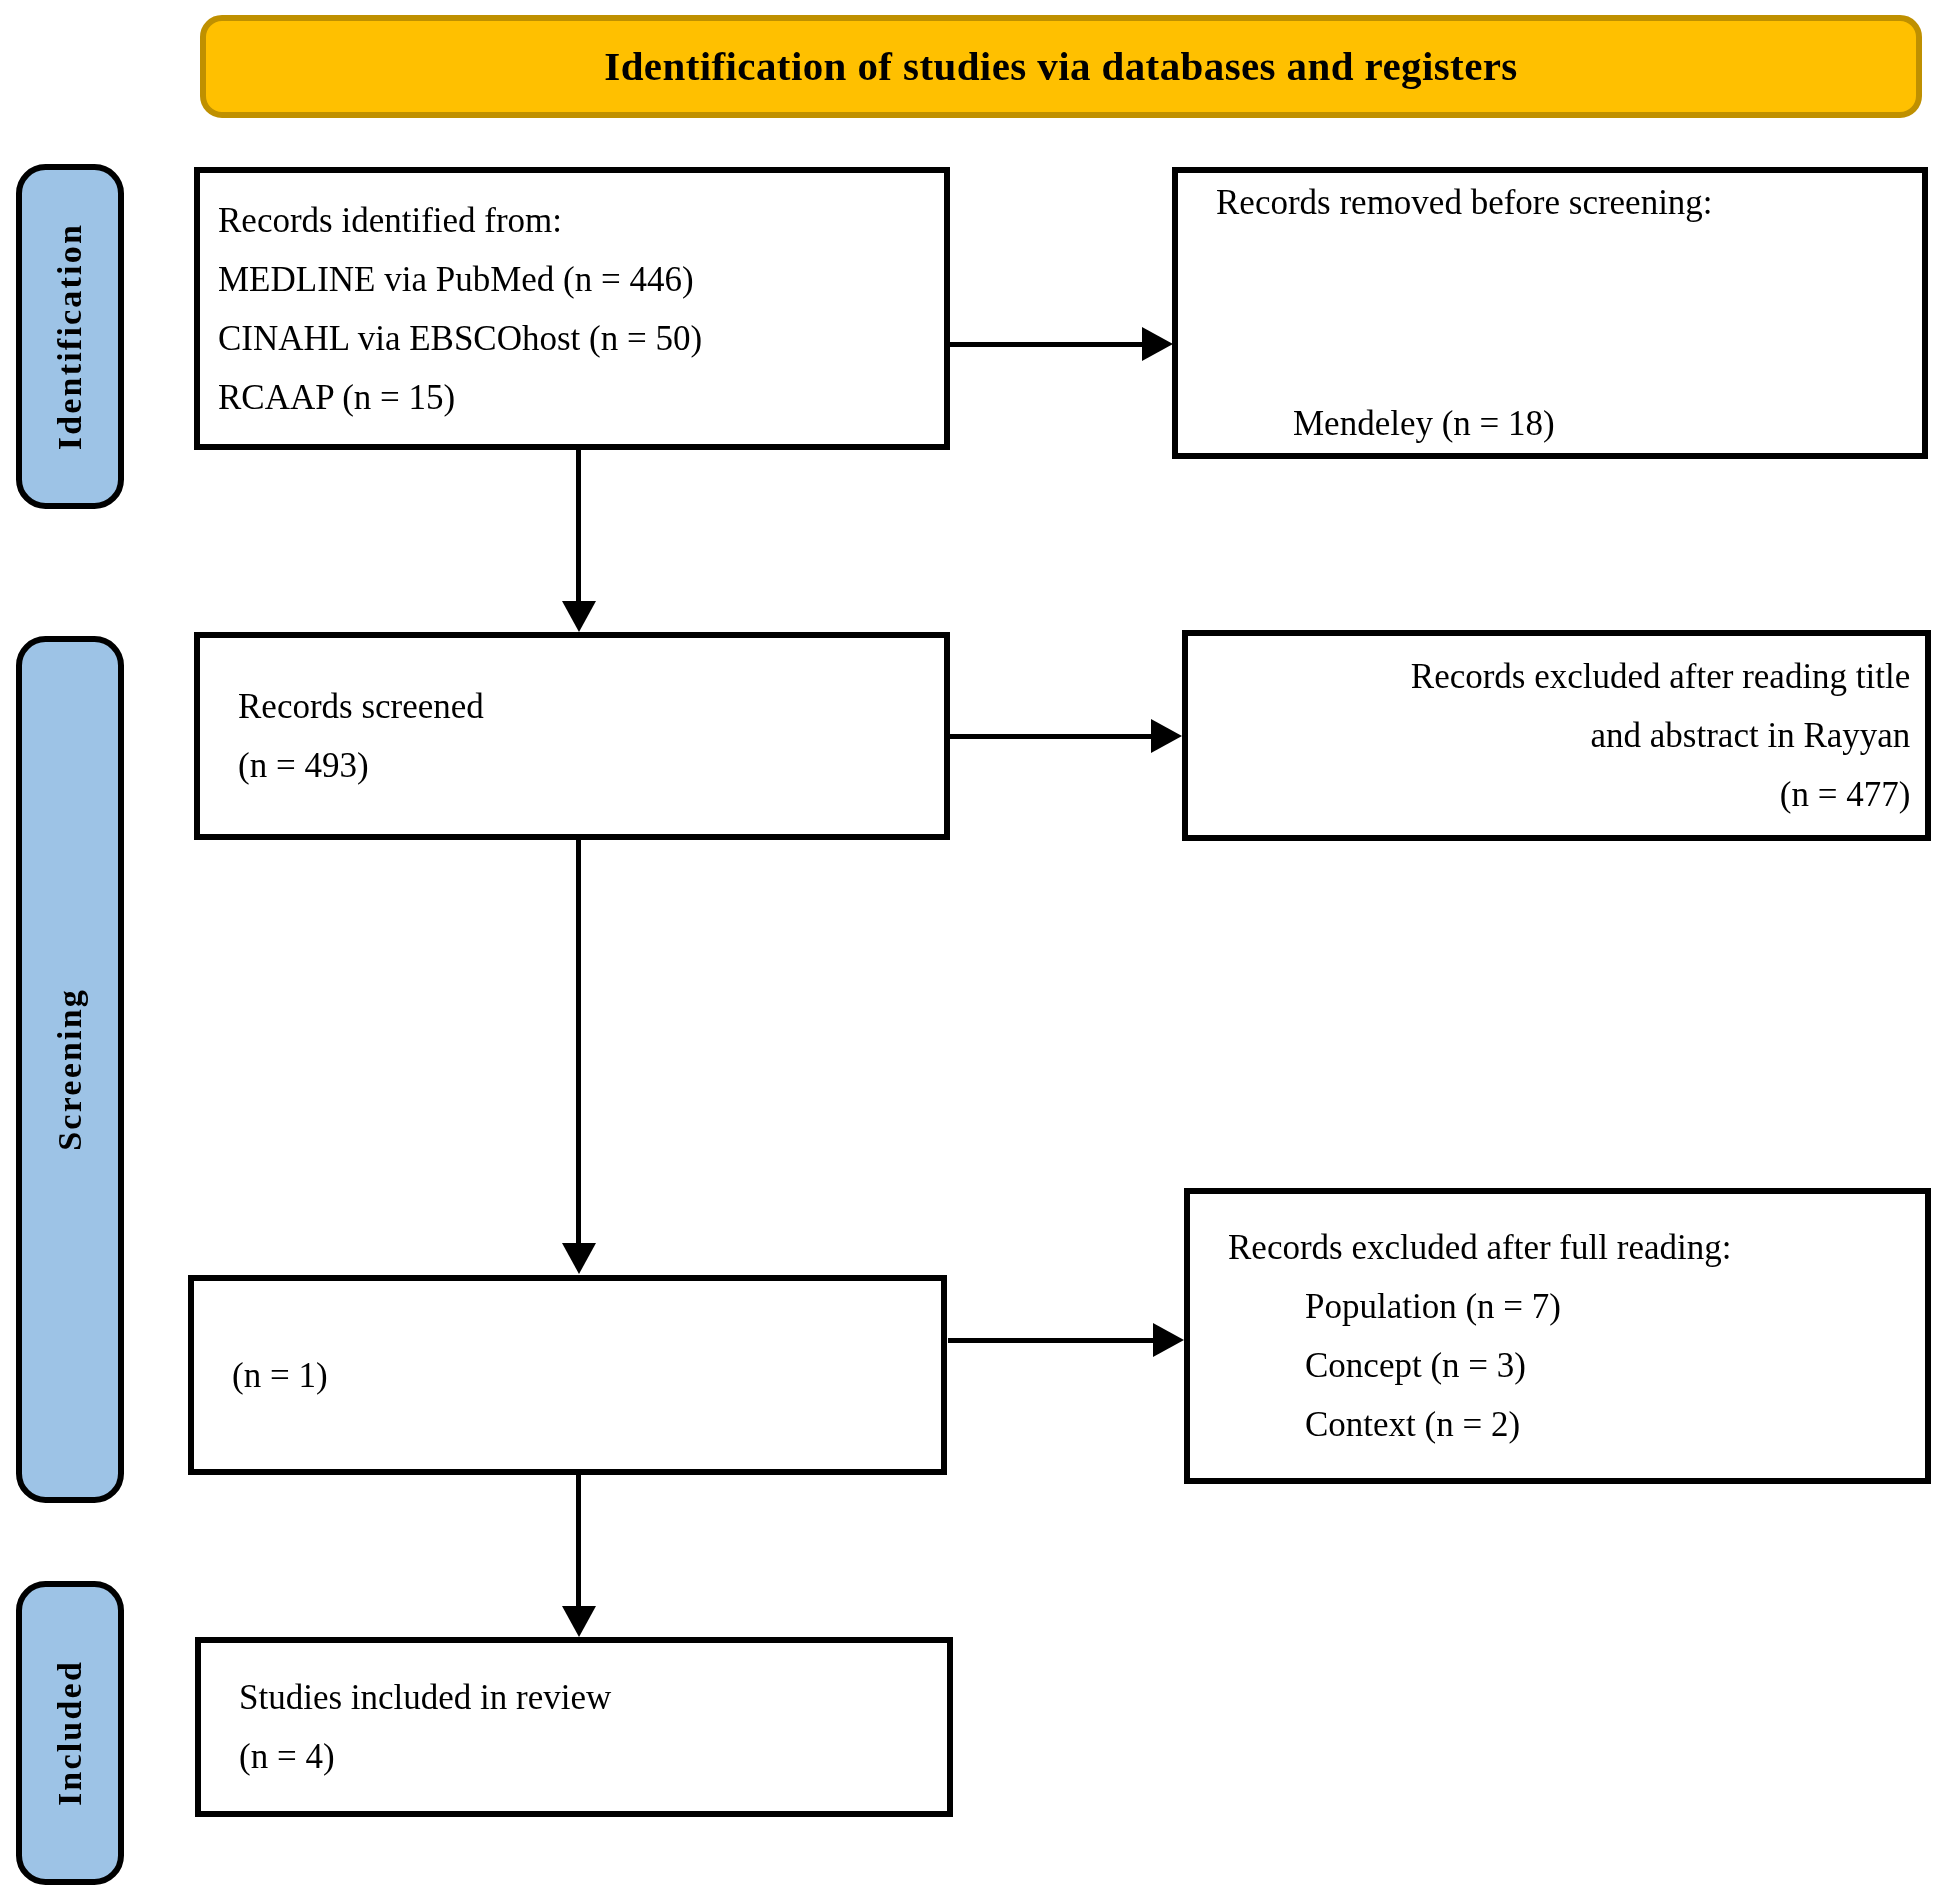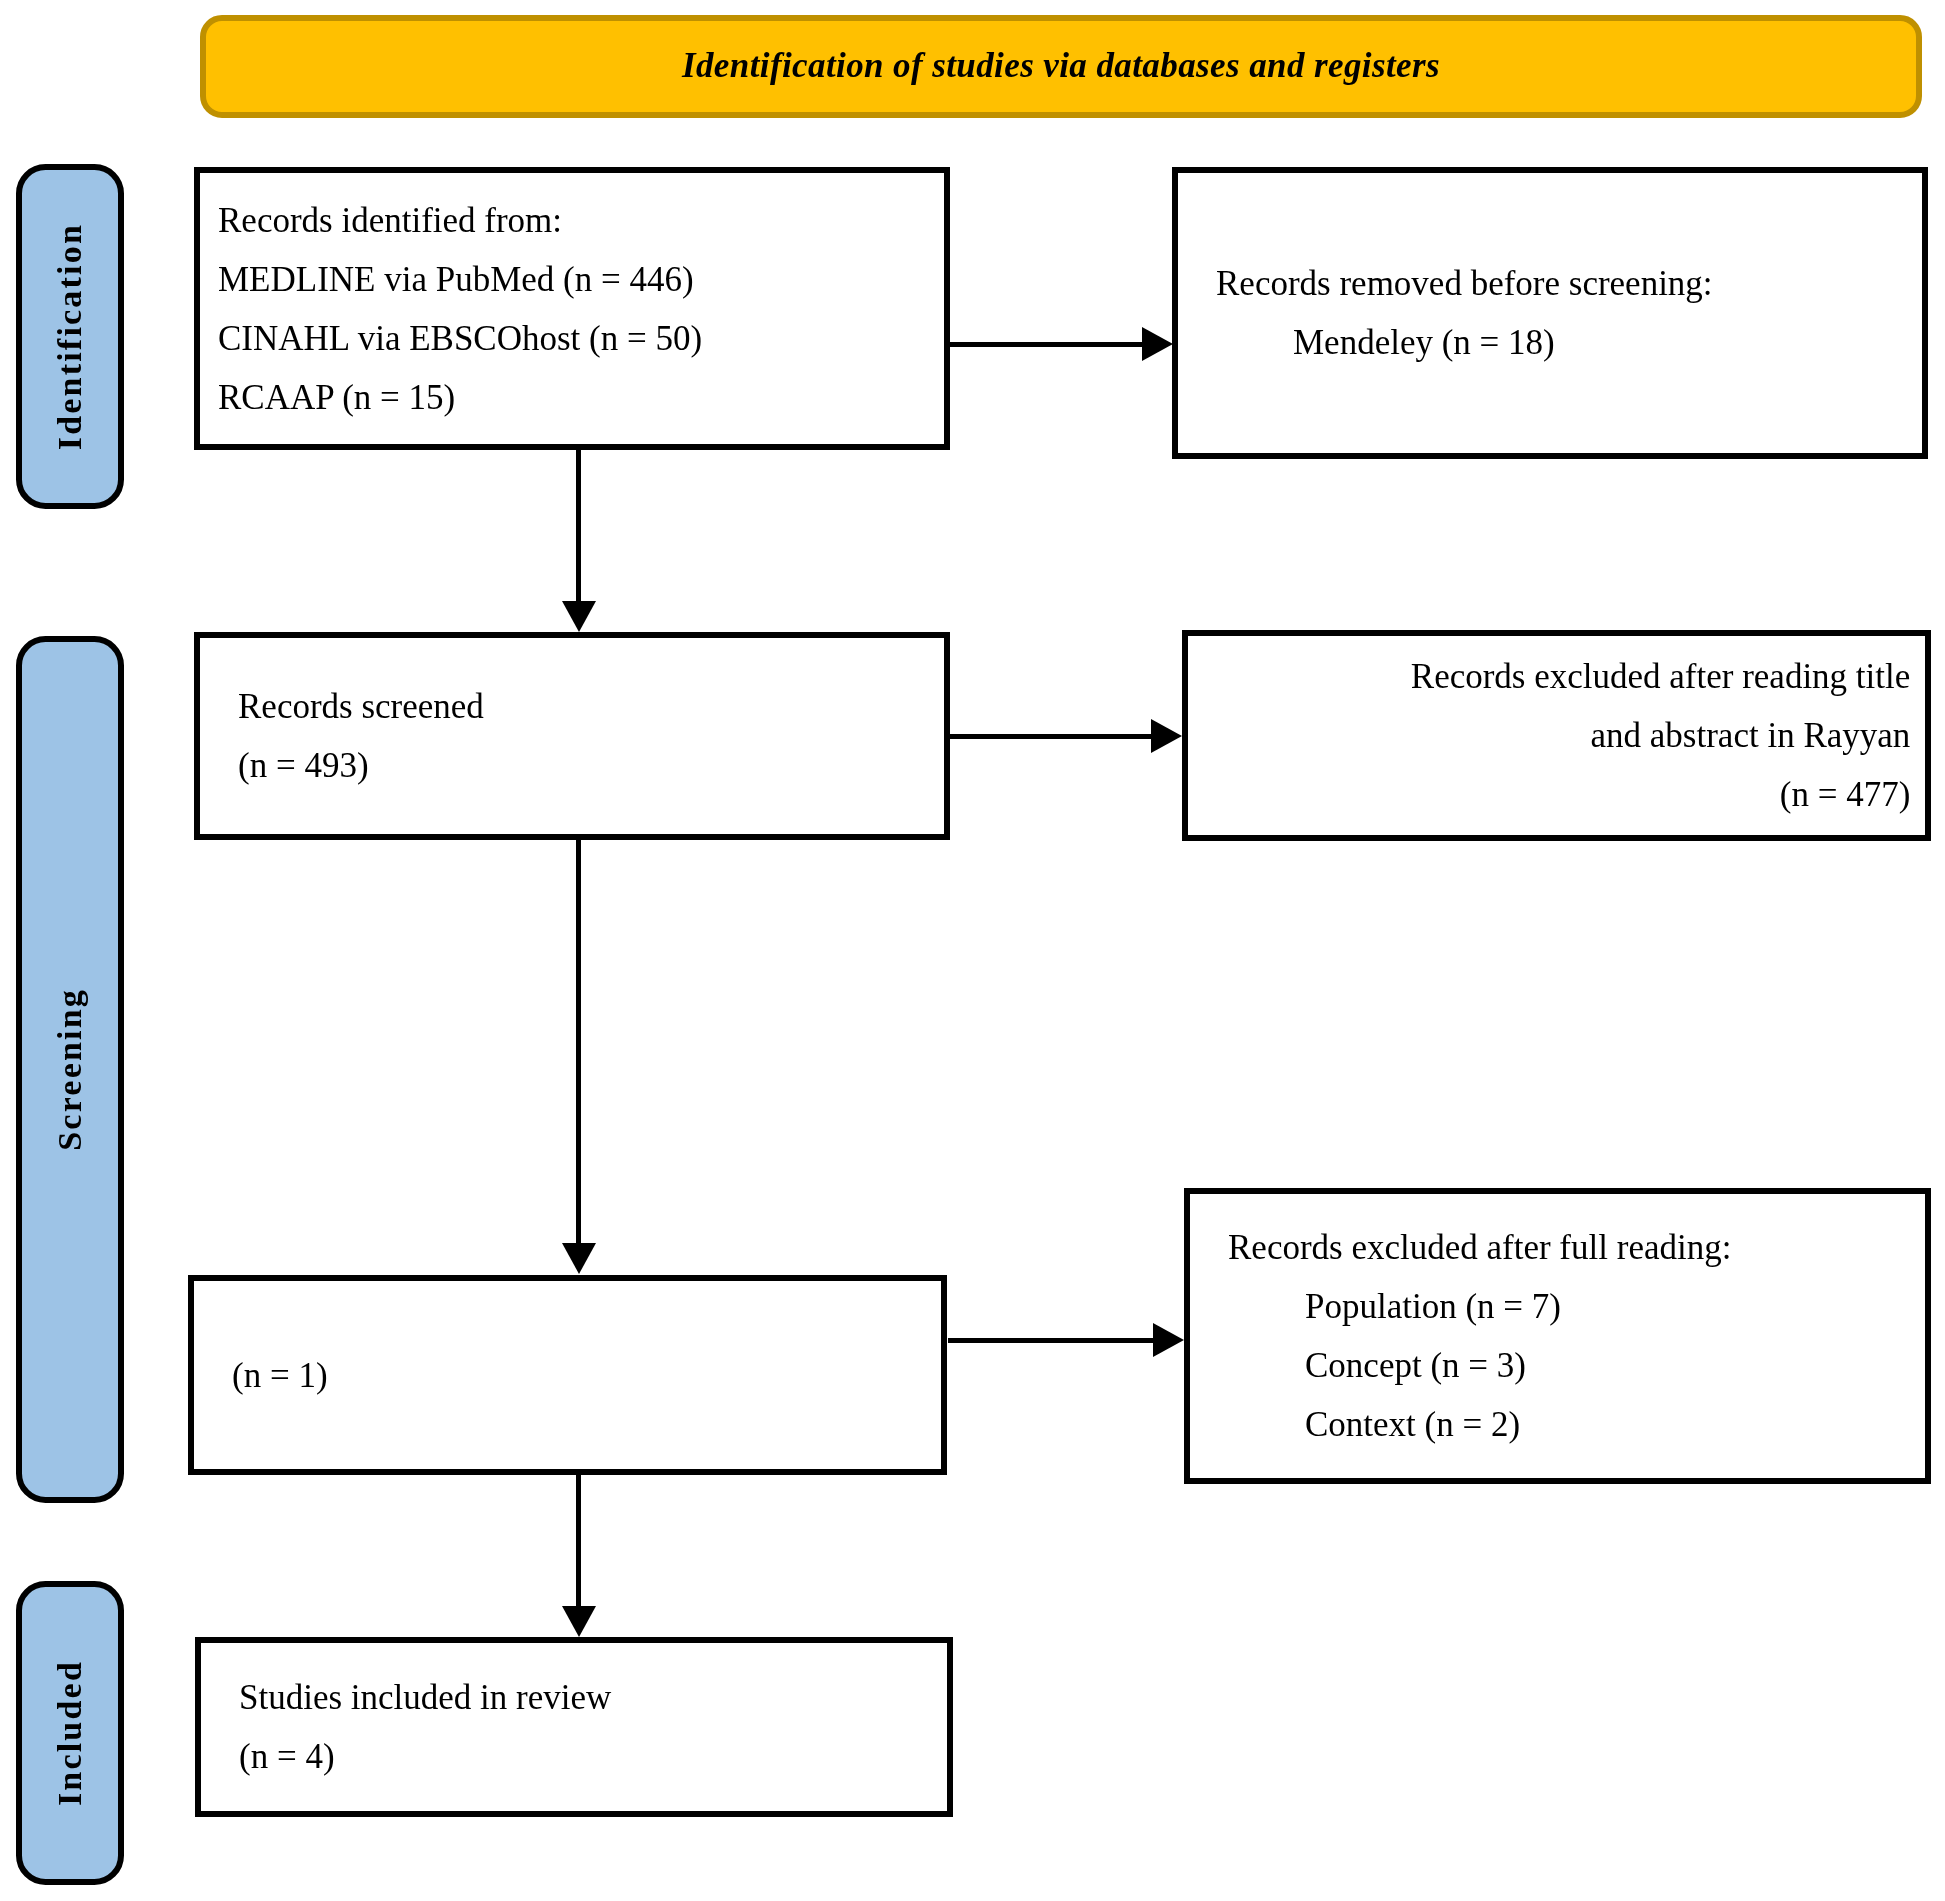--- a/index.html
+++ b/index.html
@@ -29,24 +29,23 @@
     width: 1722px; height: 103px;
     background: var(--banner-fill);
     border: 6.6px solid var(--banner-border);
     border-radius: 22px;
     box-sizing: border-box;
     display: flex;
     align-items: center;
     justify-content: center;
   }
   .banner-title {
-    font-size: 35px;
+    font-size: 41px;
     font-weight: bold;
     letter-spacing: 0.4px;
-    font-style: italic;
   }
 
   
   .stage {
     position: absolute;
     left: 16px;
     width: 108px;
     background: var(--stage-fill);
     border: 6.6px solid var(--ink);
     border-radius: 29.5px;
@@ -80,21 +79,21 @@
     padding-right: 14.7px;
   }
   .line {
     font-size: 35px;
     line-height: 59px;
     white-space: nowrap;
   }
   .ind { padding-left: 77px; }
 
   .box-records-identified   { left: 194px;  top: 167px;  width: 756px; height: 283px; padding-left: 18px; }
-  .box-records-removed      { left: 1172px; top: 167px;  width: 756px; height: 292px; }
+  .box-records-removed      { left: 1172px; top: 167px;  width: 756px; height: 292px; justify-content: space-between; }
   .box-records-screened     { left: 194px;  top: 632px;  width: 756px; height: 208px; }
   .box-excluded-title       { left: 1182px; top: 630px;  width: 749px; height: 211px; align-items: flex-end; }
   .box-reports-assessed     { left: 188px;  top: 1275px; width: 759px; height: 200px; }
   .box-excluded-full        { left: 1184px; top: 1188px; width: 747px; height: 296px; }
   .box-studies-included     { left: 195px;  top: 1637px; width: 758px; height: 180px; }
 
   
   .aline { position: absolute; background: var(--ink); }
   .ahead { position: absolute; width: 0; height: 0; }
   .ahead.right {

